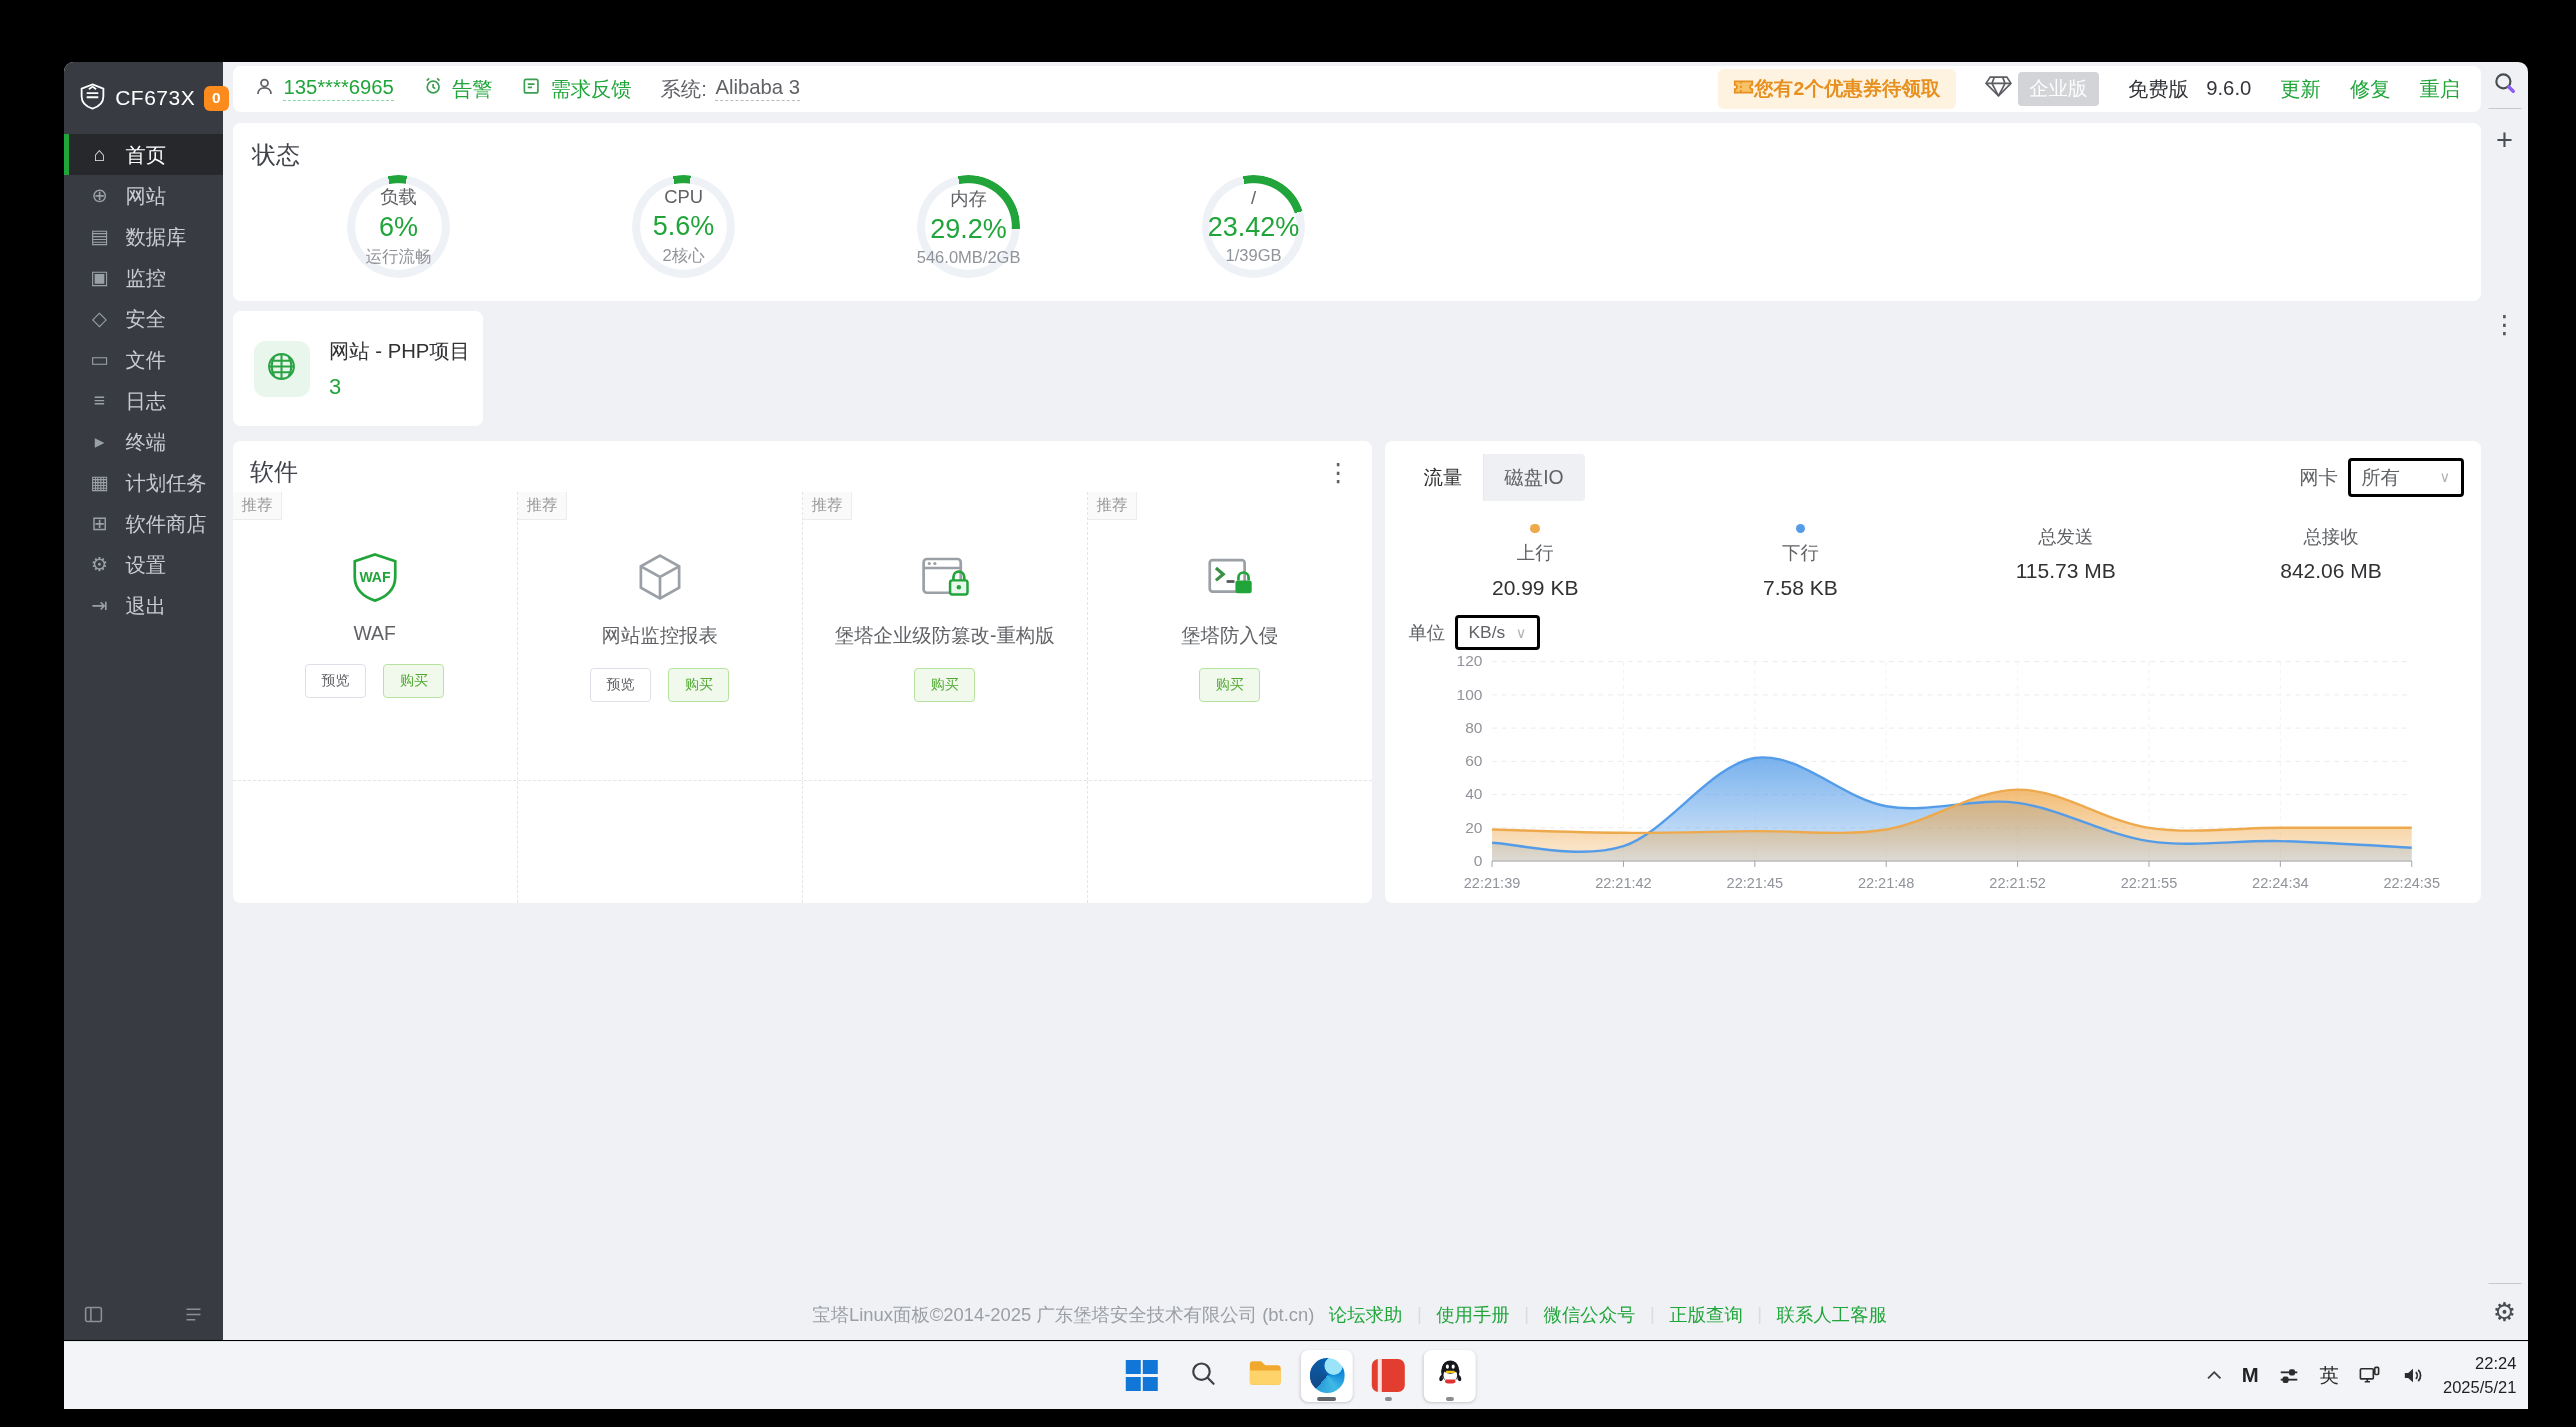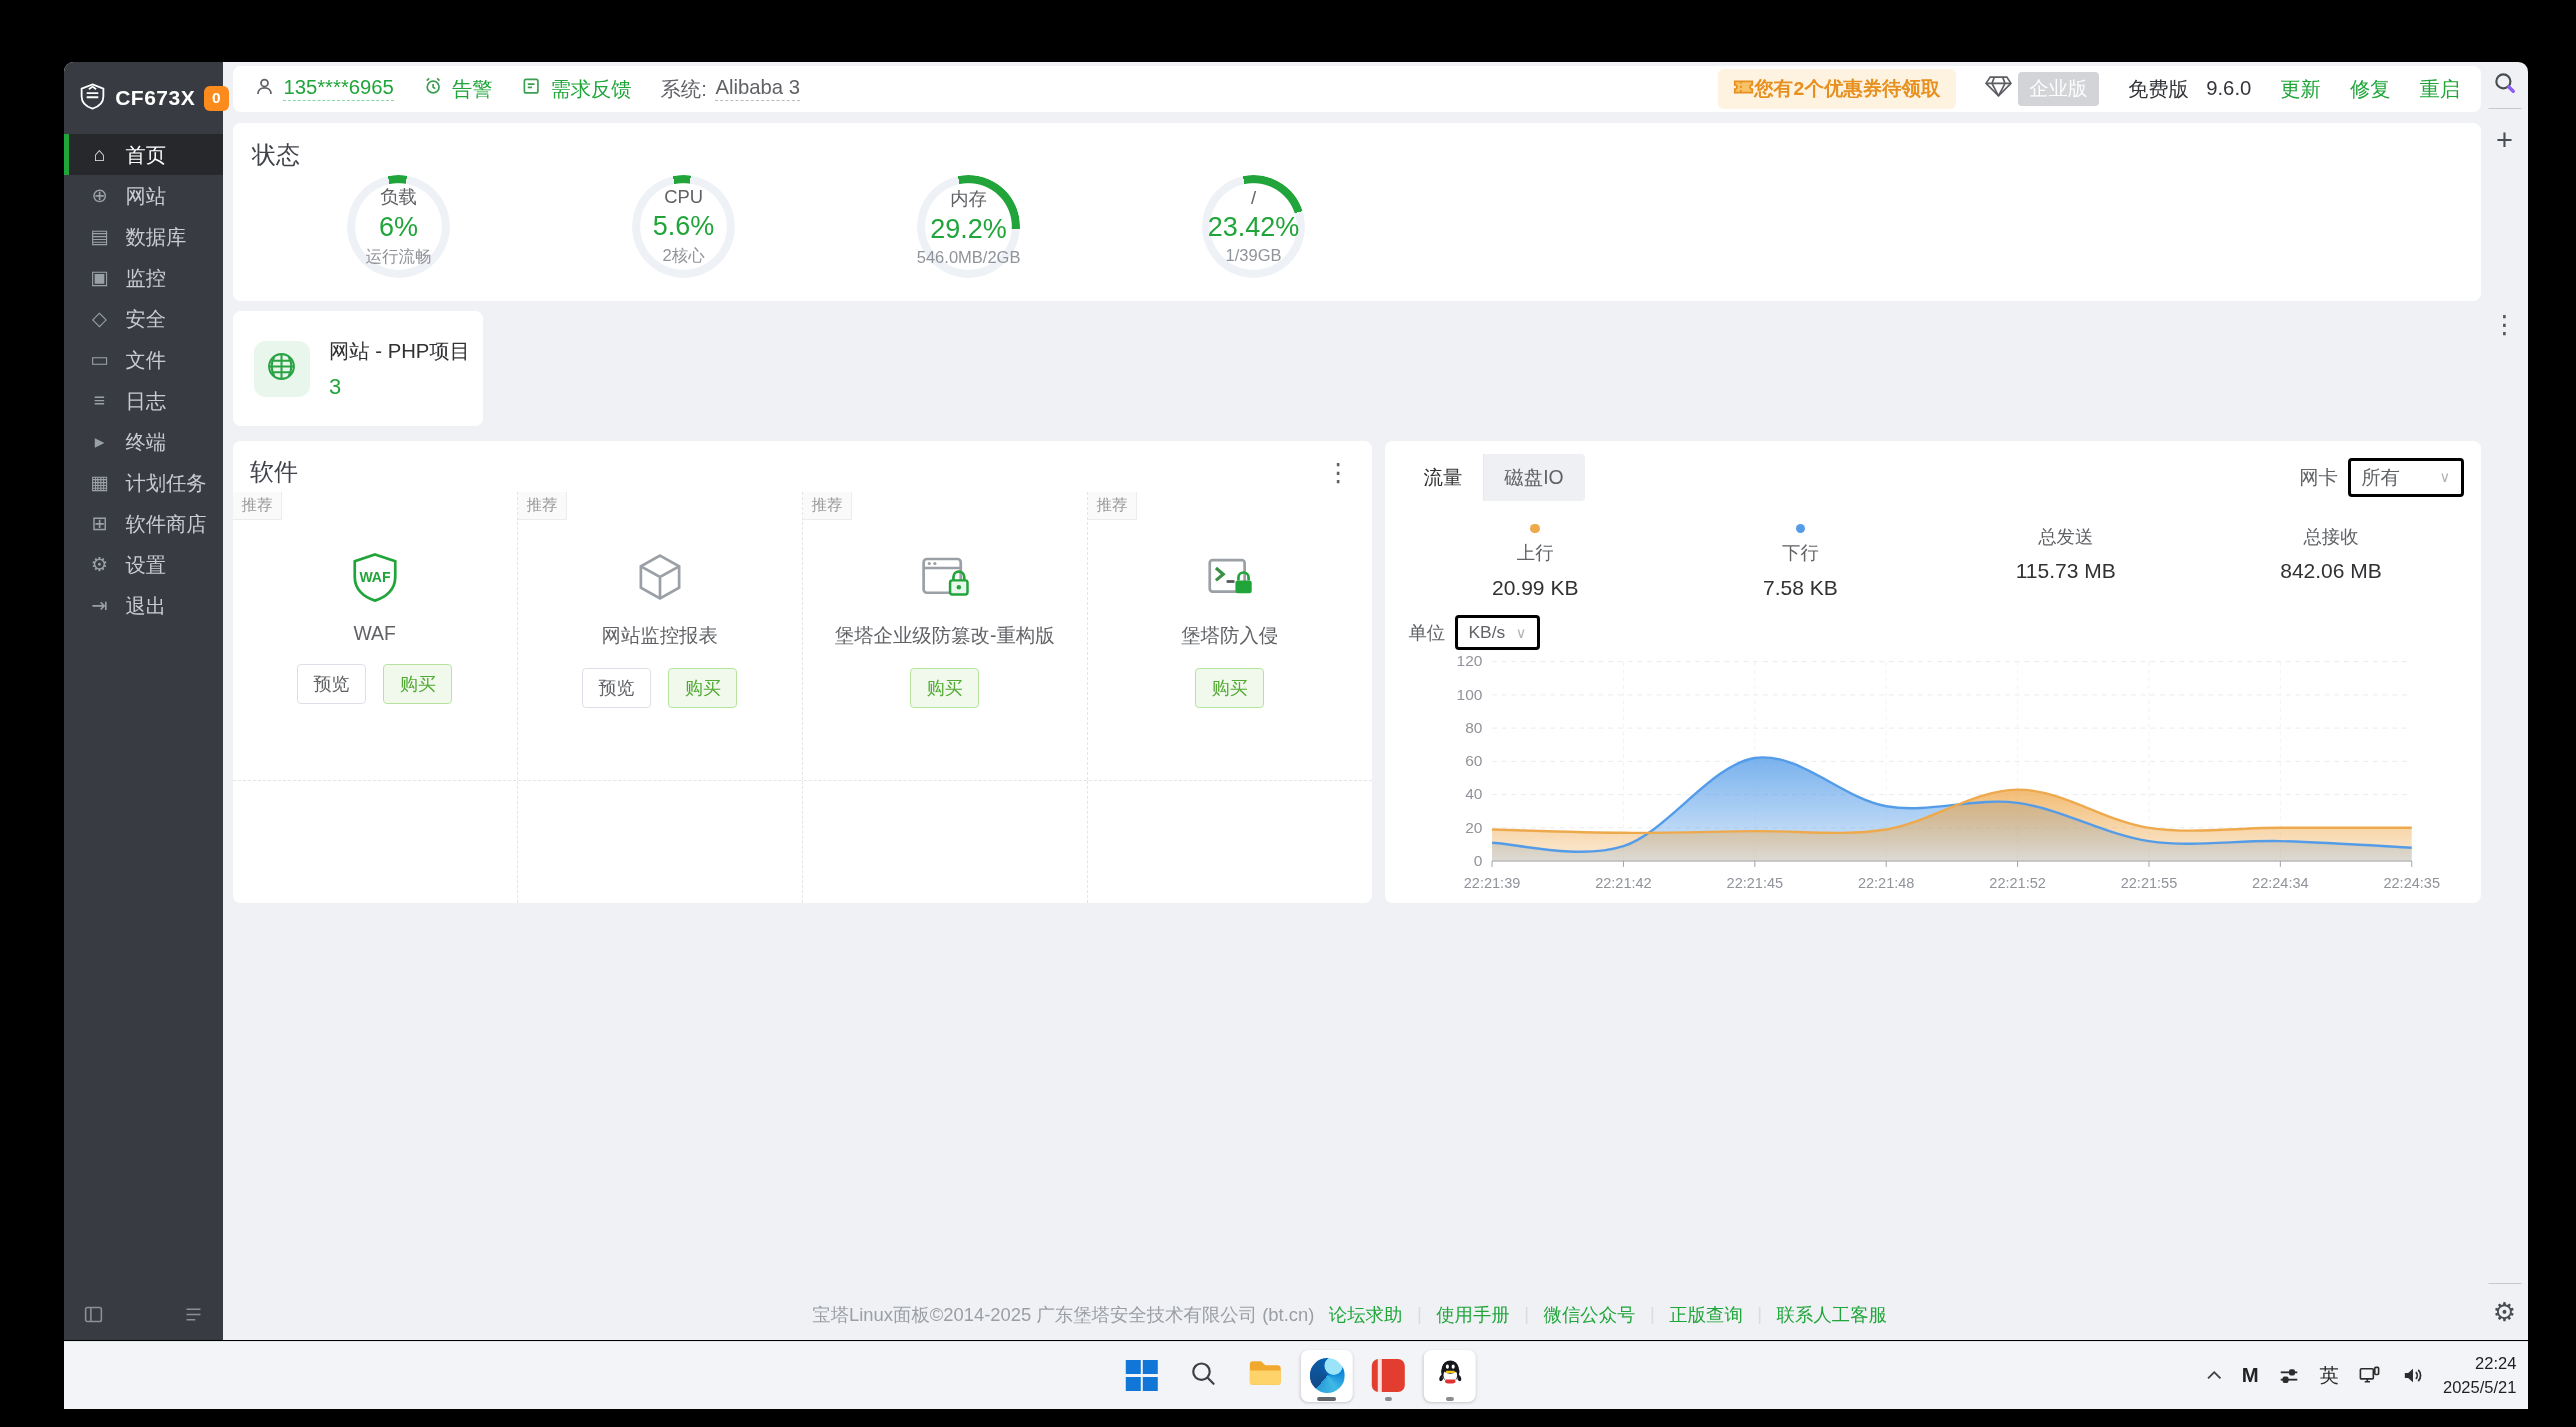--- a/index.html
+++ b/index.html
@@ -7,21 +7,21 @@
   body{font-family:"Liberation Sans","DejaVu Sans",sans-serif;}
   .canvas{position:relative;width:2576px;height:1427px;background:#000;overflow:hidden;}
   .desktop{position:absolute;left:64px;top:39px;width:2464px;height:1369px;background:#000;}
 
   
   .app{position:absolute;left:0;top:23px;width:2464px;height:1278px;background:#eff1f4;display:flex;border-radius:9.7px 9.7px 0 0;overflow:hidden;}
 
   
   .sidebar{width:159px;background:#383b41;flex-shrink:0;display:flex;flex-direction:column;}
   .logo-row{display:flex;align-items:center;height:72px;padding:0 9.7px 0 13.5px;gap:8.7px;}
-  .logo-text{color:#fff;font-size:21px;font-weight:bold;letter-spacing:0.5px;}
+  .logo-text{color:#fff;font-size:21px;font-weight:normal;letter-spacing:0.5px;}
   .logo-badge{margin-left:auto;background:#fb8b1c;color:#fff;font-size:15.5px;font-weight:bold;min-width:25px;height:25px;border-radius:5.8px;display:flex;align-items:center;justify-content:center;padding:0 5.8px;}
   .nav-item{height:41px;display:flex;align-items:center;padding-left:23px;gap:13.5px;color:#c9ccd1;font-size:20.3px;cursor:pointer;position:relative;}
   .nav-item .icon{width:25px;font-size:19.4px;color:#9aa0a8;text-align:center;flex-shrink:0;}
   .nav-item.active{background:#26282c;color:#fff;}
   .nav-item.active .icon{color:#e8e8e8;}
   .nav-item.active::before{content:"";position:absolute;left:0;top:0;bottom:0;width:4.8px;background:#20a53a;}
   .sidebar-bottom{margin-top:auto;display:flex;justify-content:space-between;padding:0 19.4px 15.5px;}
 
   
   .main{flex:1;min-width:0;display:flex;flex-direction:column;padding:3.9px 0 0 9.7px;}
@@ -64,21 +64,21 @@
   .software-card{width:1139px;background:#fff;border-radius:7.7px;display:flex;flex-direction:column;}
   .sw-header{display:flex;justify-content:space-between;align-items:center;padding:15.5px 21px 3.9px 17.4px;}
   .kebab{color:#606266;font-size:25px;line-height:1;cursor:pointer;}
   .sw-grid{display:flex;height:288px;}
   .sw-cell{flex:1;position:relative;display:flex;flex-direction:column;align-items:center;border-right:1px dashed #e5e5e5;}
   .sw-cell:last-child{border-right:none;}
   .rec-tag{position:absolute;left:0;top:0;background:#fafafa;border:1px solid #ececec;border-left:none;border-top:none;color:#9a9a9a;font-size:15.5px;padding:2.9px 8.7px;}
   .sw-icon{margin-top:54px;height:62px;display:flex;align-items:center;}
   .sw-name{margin-top:13.5px;font-size:19.4px;color:#606266;white-space:nowrap;}
   .sw-btns{margin-top:19.4px;display:flex;gap:17.4px;}
-  .btn{font-size:18px;padding:6.8px 15.5px;border-radius:3.9px;border:1px solid #dcdfe6;background:#fff;color:#606266;cursor:pointer;}
+  .btn{font-size:14px;padding:6.8px 15.5px;border-radius:3.9px;border:1px solid #dcdfe6;background:#fff;color:#606266;cursor:pointer;}
   .btn.buy{background:#f0f9eb;border-color:#b7e3a1;color:#52a934;}
   .sw-empty{flex:1;border-top:1px dashed #e5e5e5;display:flex;}
   .sw-empty-cell{flex:1;border-right:1px dashed #e5e5e5;}
   .sw-empty-cell:last-child{border-right:none;}
 
   
   .chart-card{flex:1;background:#fff;border-radius:7.7px;padding:13.5px 17.4px;min-width:0;}
   .ch-header{display:flex;align-items:center;}
   .tabs{display:flex;background:#eef0f3;border-radius:3.9px;overflow:hidden;}
   .tab{font-size:19.4px;padding:9.7px 21px;color:#606266;cursor:pointer;white-space:nowrap;}

